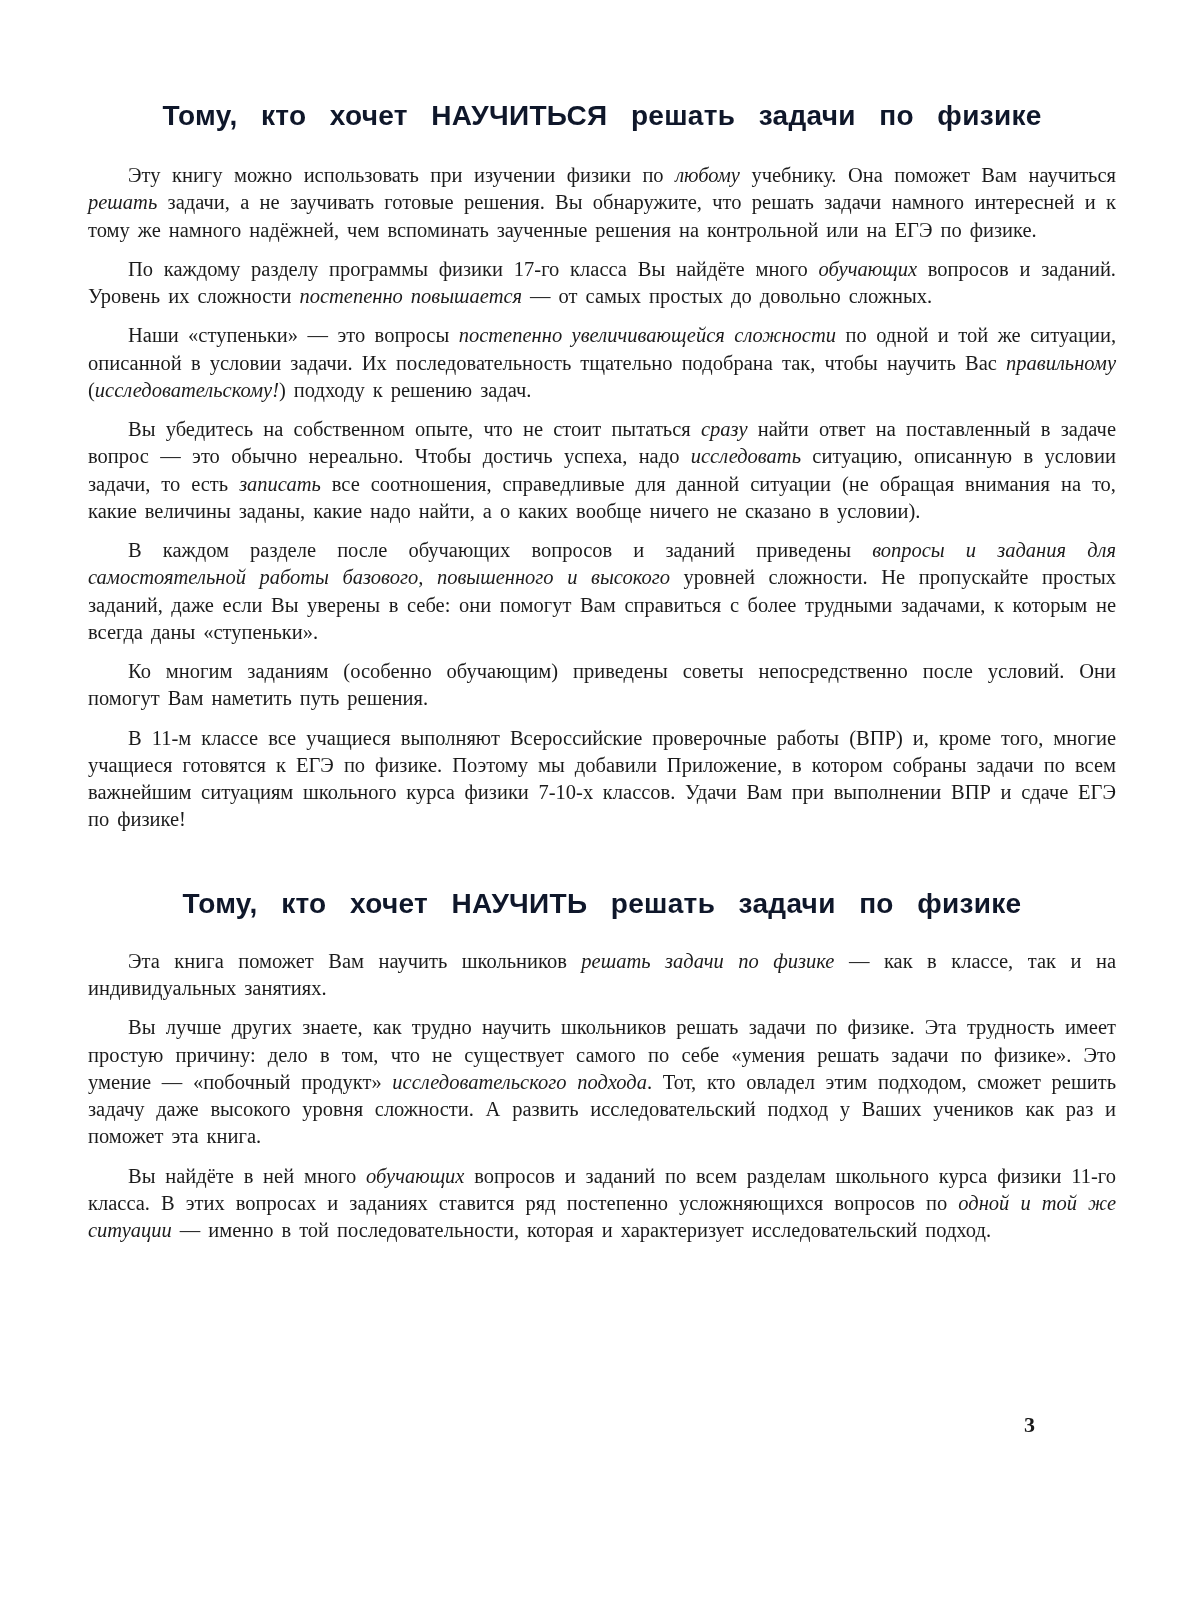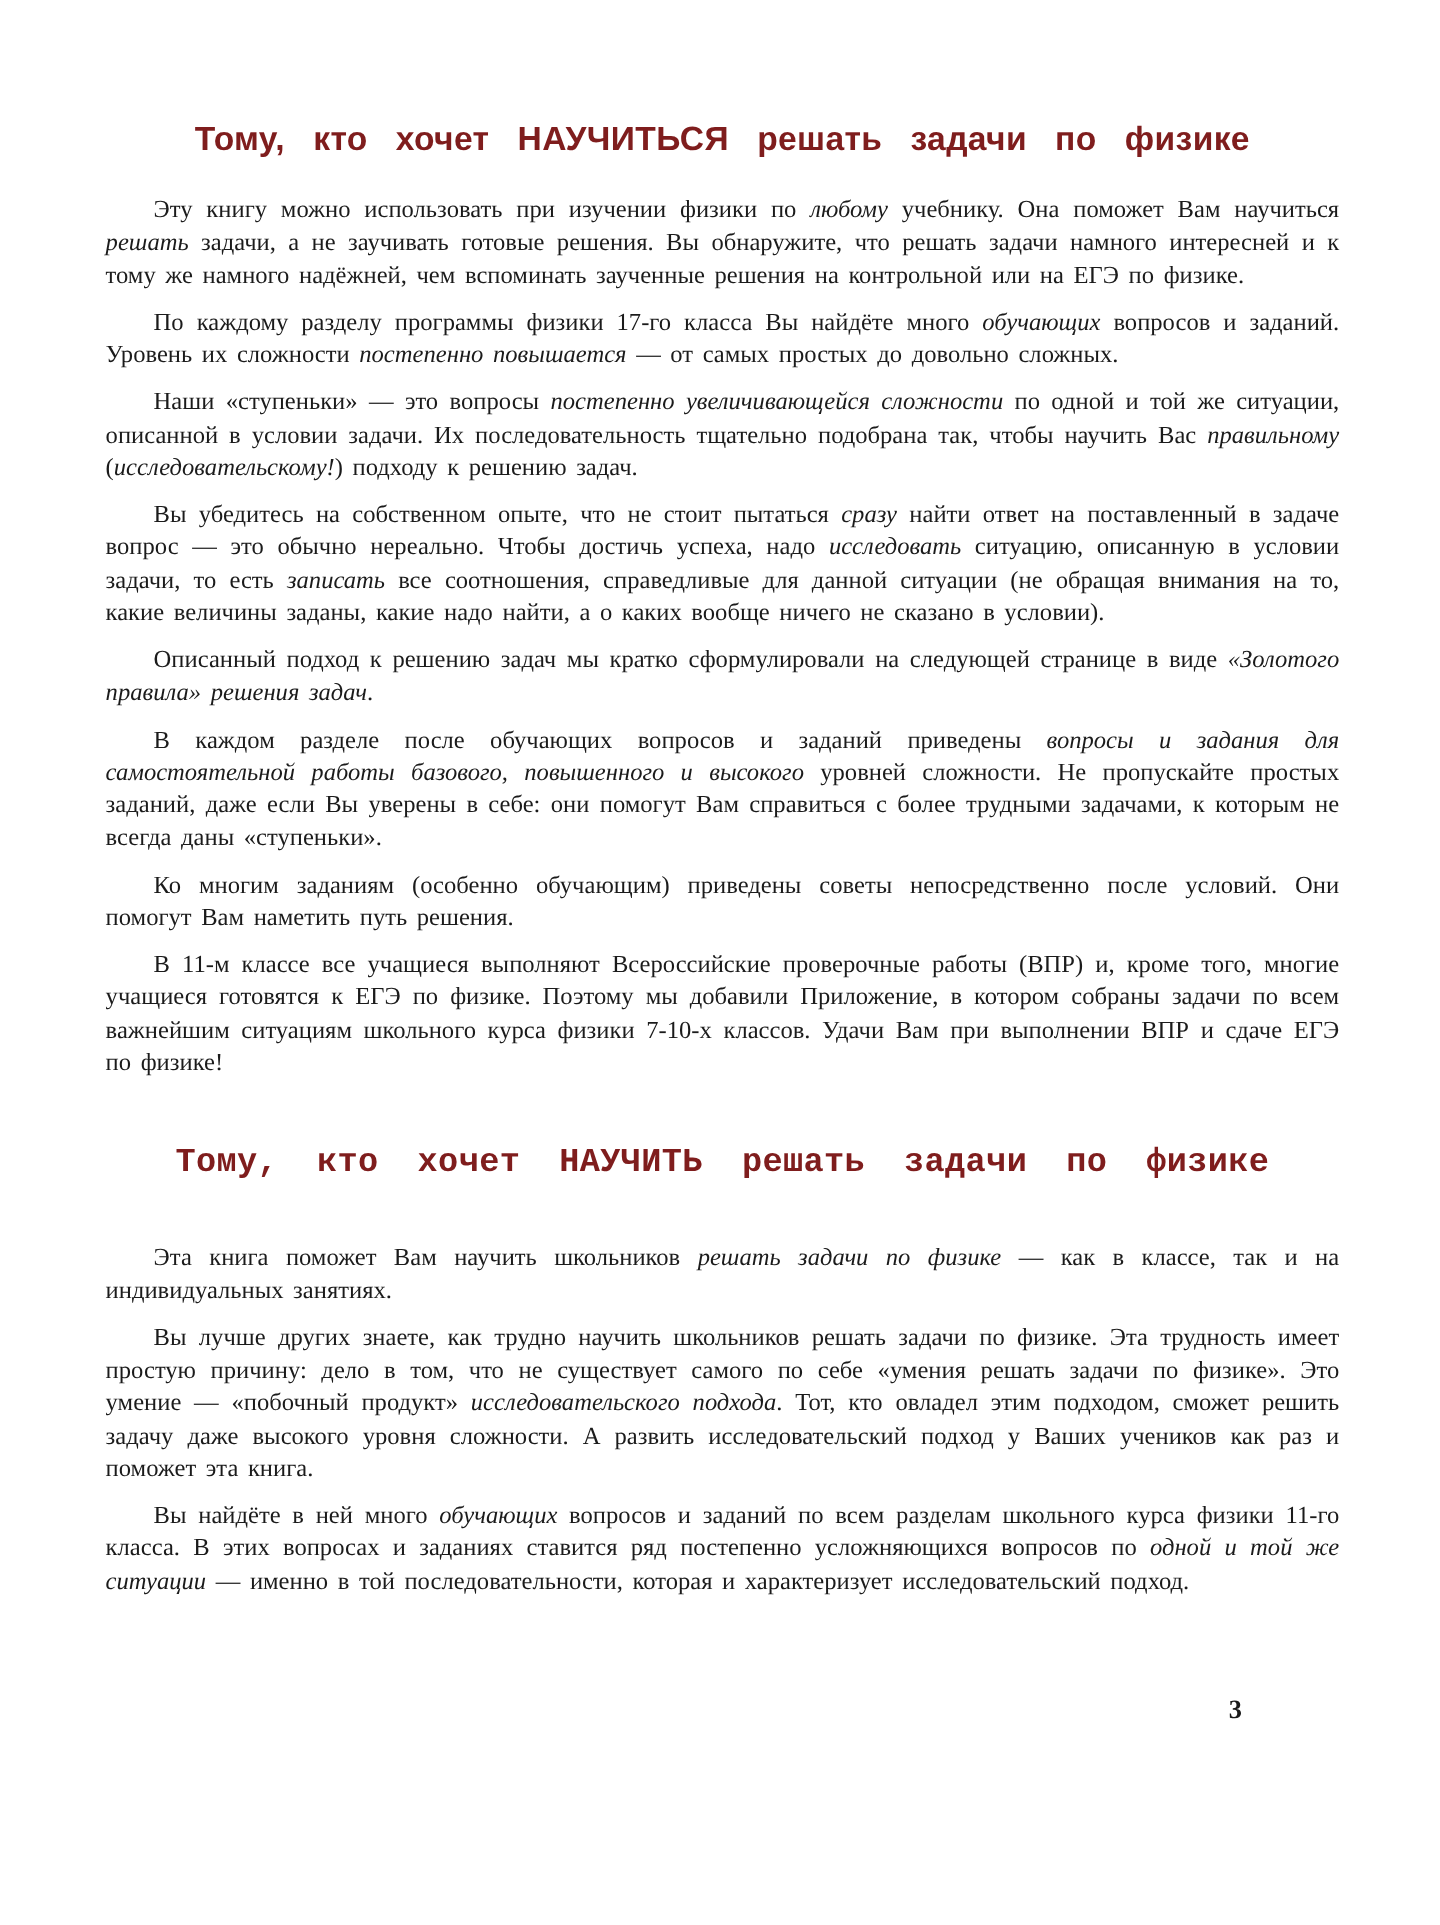--- a/index.html
+++ b/index.html
@@ -23,27 +23,26 @@
     width: 1052px;
   }
   .heading {
     font-family: "Liberation Sans", "DejaVu Sans", sans-serif;
     font-weight: bold;
     font-size: 28px;
     line-height: 1.15;
     text-align: center;
     word-spacing: 0.55em;
     letter-spacing: 0.3px;
-    color: #7f1d1d;
+    color: #0f172a;
     margin: 0 0 30px 0;
   }
   section + section .heading {
     margin-top: 54px;
-    margin-bottom: 49px;
-    font-family: Liberation Mono, monospace;
+    margin-bottom: 28px;
   }
   .content p {
     font-family: "Liberation Serif", "DejaVu Serif", serif;
     font-size: 20.5px;
     line-height: 1.33;
     text-align: justify;
     text-indent: 40px;
     word-spacing: 0.14em;
     margin: 12px;
   }
@@ -64,21 +63,20 @@
 <body>
 
 <div class="page">
   <main class="content">
       <section>
         <h1 class="heading">Тому, кто хочет НАУЧИТЬСЯ решать задачи по физике</h1>
         <p><span>Эту книгу можно использовать при изучении физики по </span><em>любому</em><span> учебнику. Она поможет Вам научиться </span><em>решать</em><span> задачи, а не заучивать готовые решения. Вы обнаружите, что решать задачи намного интересней и к тому же намного надёжней, чем вспоминать заученные решения на контрольной или на ЕГЭ по физике.</span></p>
         <p><span>По каждому разделу программы физики 17-го класса Вы найдёте много </span><em>обучающих</em><span> вопросов и заданий. Уровень их сложности </span><em>постепенно повышается</em><span> — от самых простых до довольно сложных.</span></p>
         <p><span>Наши «ступеньки» — это вопросы </span><em>постепенно увеличивающейся сложности</em><span> по одной и той же ситуации, описанной в условии задачи. Их последовательность тщательно подобрана так, чтобы научить Вас </span><em>правильному</em><span> (</span><em>исследовательскому!</em><span>) подходу к решению задач.</span></p>
         <p><span>Вы убедитесь на собственном опыте, что не стоит пытаться </span><em>сразу</em><span> найти ответ на поставленный в задаче вопрос — это обычно нереально. Чтобы достичь успеха, надо </span><em>исследовать</em><span> ситуацию, описанную в условии задачи, то есть </span><em>записать</em><span> все соотношения, справедливые для данной ситуации (не обращая внимания на то, какие величины заданы, какие надо найти, а о каких вообще ничего не сказано в условии).</span></p>
-        <p><span>Описанный подход к решению задач мы кратко сформулировали на следующей странице в виде </span><em>«Золотого правила» решения задач</em><span>.</span></p>
         <p><span>В каждом разделе после обучающих вопросов и заданий приведены </span><em>вопросы и задания для самостоятельной работы базового, повышенного и высокого</em><span> уровней сложности. Не пропускайте простых заданий, даже если Вы уверены в себе: они помогут Вам справиться с более трудными задачами, к которым не всегда даны «ступеньки».</span></p>
         <p><span>Ко многим заданиям (особенно обучающим) приведены советы непосредственно после условий. Они помогут Вам наметить путь решения.</span></p>
         <p><span>В 11-м классе все учащиеся выполняют Всероссийские проверочные работы (ВПР) и, кроме того, многие учащиеся готовятся к ЕГЭ по физике. Поэтому мы добавили Приложение, в котором собраны задачи по всем важнейшим ситуациям школьного курса физики 7-10-х классов. Удачи Вам при выполнении ВПР и сдаче ЕГЭ по физике!</span></p>
       </section>
       <section>
         <h1 class="heading">Тому, кто хочет НАУЧИТЬ решать задачи по физике</h1>
         <p><span>Эта книга поможет Вам научить школьников </span><em>решать задачи по физике</em><span> — как в классе, так и на индивидуальных занятиях.</span></p>
         <p><span>Вы лучше других знаете, как трудно научить школьников решать задачи по физике. Эта трудность имеет простую причину: дело в том, что не существует самого по себе «умения решать задачи по физике». Это умение — «побочный продукт» </span><em>исследовательского подхода</em><span>. Тот, кто овладел этим подходом, сможет решить задачу даже высокого уровня сложности. А развить исследовательский подход у Ваших учеников как раз и поможет эта книга.</span></p>
         <p><span>Вы найдёте в ней много </span><em>обучающих</em><span> вопросов и заданий по всем разделам школьного курса физики 11-го класса. В этих вопросах и заданиях ставится ряд постепенно усложняющихся вопросов по </span><em>одной и той же ситуации</em><span> — именно в той последовательности, которая и характеризует исследовательский подход.</span></p>
       </section>

